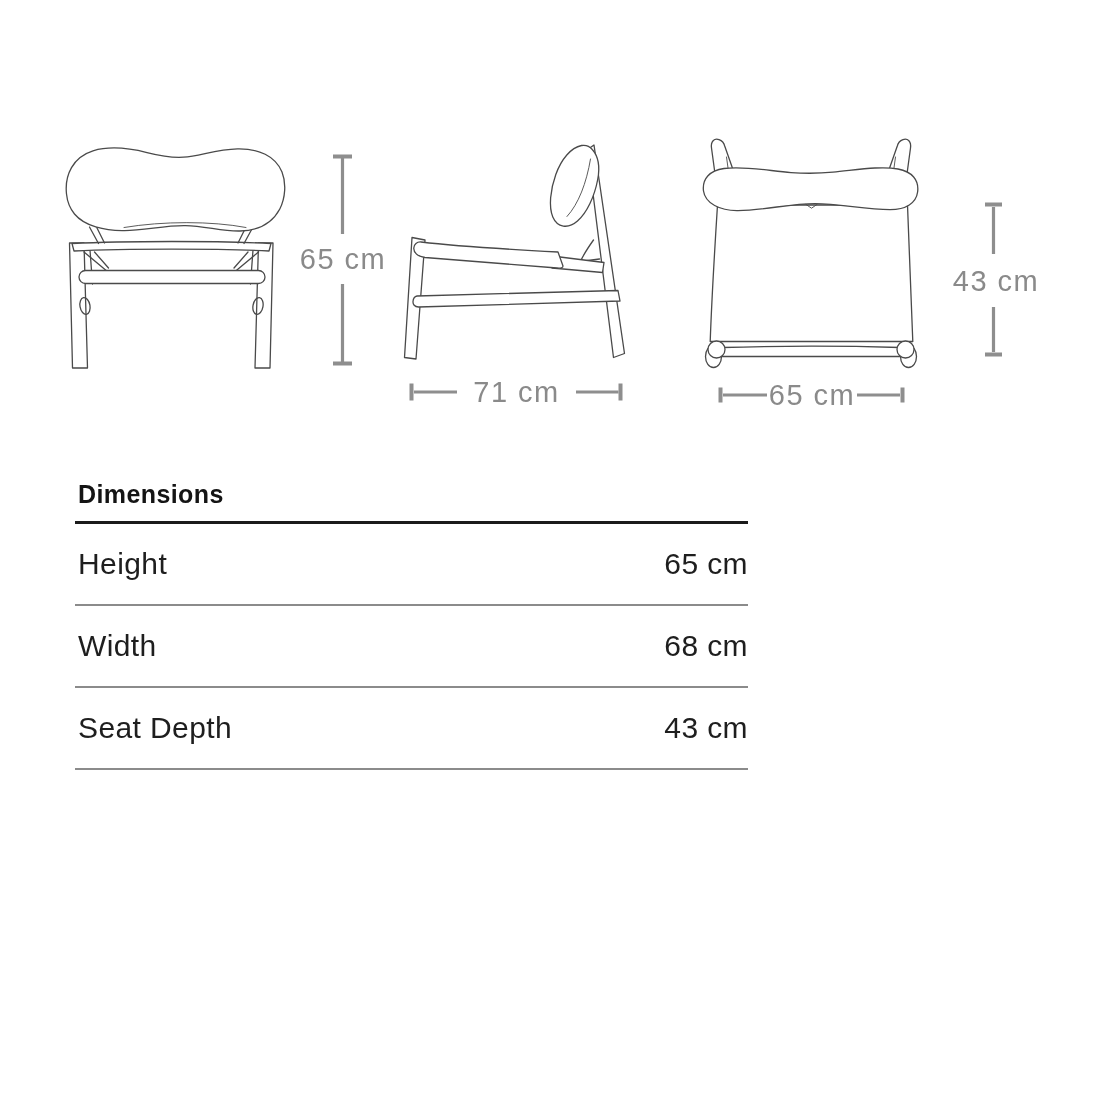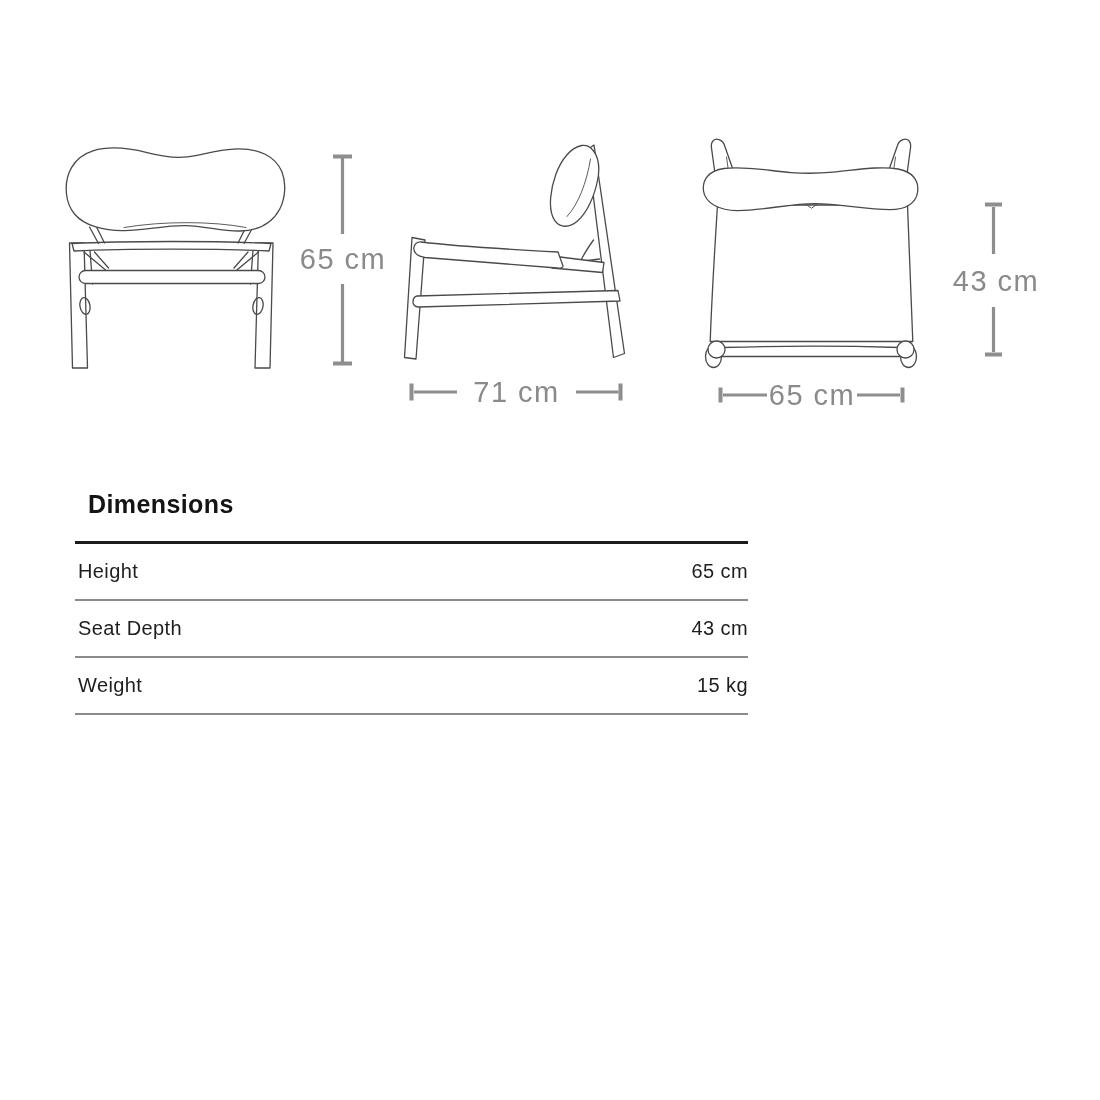--- a/index.html
+++ b/index.html
@@ -29,38 +29,38 @@
     letter-spacing: 1.5px;
     stroke: none;
   }
 
   .spec {
     position: absolute;
     left: 75px; top: 470px;
     width: 673px;
   }
   .spec-title {
-    margin: 10px;
+    margin: 0;
     padding: 10px 0 12px 3px;
     font-size: 25px;
     line-height: 29px;
     font-weight: bold;
     letter-spacing: 0.4px;
     color: #141414;
   }
   .spec-head-rule { border-bottom: 3px solid #1b1b1b; }
   .spec-row {
     box-sizing: border-box;
-    height: 57px;
+    height: 82px;
     display: flex;
     align-items: center;
     justify-content: space-between;
     border-bottom: 2.5px solid #8b8b8b;
     color: #1e1e1e;
-    font-size: 20px;
+    font-size: 30px;
     letter-spacing: 0.4px;
   }
   .spec-row .lbl { padding-left: 3px; }
   .spec-row .val { text-align: right; }
 </style>
 </head>
 <body>
 
 <svg class="view view-front" viewBox="50 130 340 250">
   <g class="art">
@@ -161,20 +161,20 @@
 
 <section class="spec">
   <h2 class="spec-title">Dimensions</h2>
   <div class="spec-head-rule"></div>
 
   <div class="spec-row">
     <span class="lbl">Height</span>
     <span class="val">65 cm</span>
   </div>
   <div class="spec-row">
+    <span class="lbl">Width</span>
+    <span class="val">68 cm</span>
+  </div>
+  <div class="spec-row">
     <span class="lbl">Seat Depth</span>
     <span class="val">43 cm</span>
-  </div>
-  <div class="spec-row">
-    <span class="lbl">Weight</span>
-    <span class="val">15 kg</span>
   </div>
 </section>
 
 </body></html>

